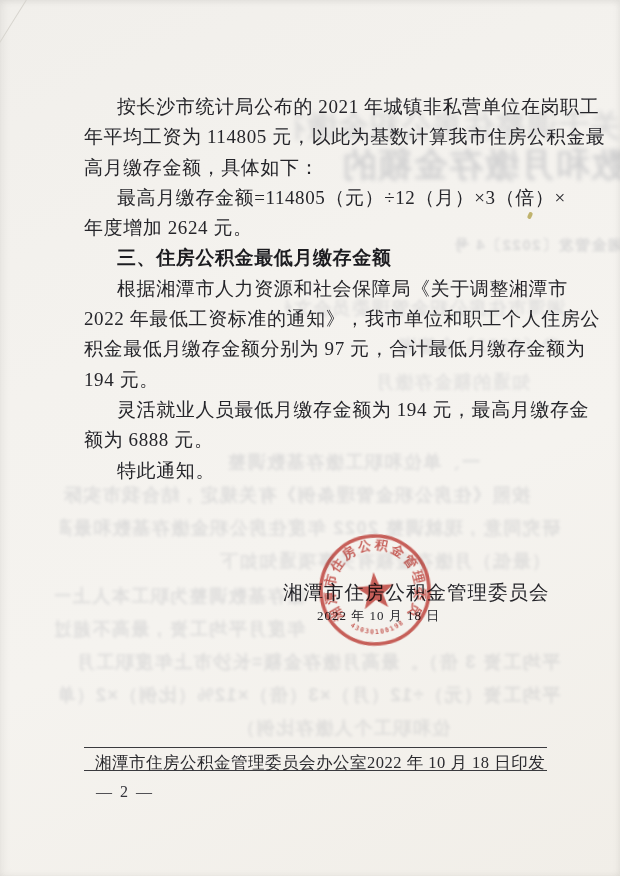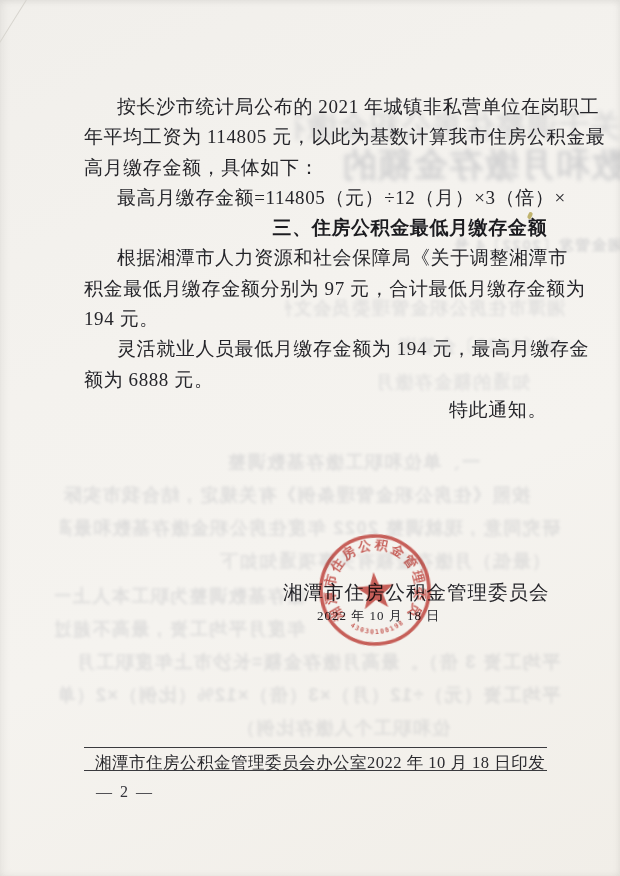--- a/index.html
+++ b/index.html
@@ -14,21 +14,21 @@
     position:absolute;transform:scaleX(-1);filter:blur(1.4px);
     color:rgb(75,82,100);font-weight:700;white-space:nowrap;overflow:hidden;
     font-family:"Liberation Sans","DejaVu Sans",sans-serif;letter-spacing:1.5px;
   }
   
   .doc-body{
     position:absolute;left:84px;top:92px;width:463px;
     font-size:19px;line-height:30.3px;color:#25252a;letter-spacing:.6px;
   }
   .line{height:30.3px;white-space:nowrap;}
-  .indent{text-indent:33px;text-align:right;}
+  .indent{text-indent:33px;}
   .fill{text-align:justify;text-align-last:justify;}
   .heading{font-family:"Liberation Sans","DejaVu Sans",sans-serif;font-weight:700;color:#1c1c20;}
   .sig-org{position:absolute;left:283px;top:579px;font-size:19.5px;letter-spacing:1px;color:#25252a;white-space:nowrap;}
   .sig-date{position:absolute;left:317px;top:607px;font-size:13px;letter-spacing:1px;color:#25252a;white-space:nowrap;}
   
   .seal{position:absolute;left:309px;top:524px;width:132px;height:132px;
         mix-blend-mode:multiply;opacity:.82;filter:blur(.4px);transform:rotate(-5deg);}
   
   .footer-bar{
     position:absolute;left:84px;top:747px;width:463px;height:24px;
@@ -65,22 +65,24 @@
     <div class="ghost" style="left:60px;top:650px;width:500px;font-size:18px;opacity:.13;">平均工资 3 倍）。最高月缴存金额=长沙市上年度职工月</div>
     <div class="ghost" style="left:60px;top:683px;width:500px;font-size:18px;opacity:.13;">平均工资（元）÷12（月）×3（倍）×12%（比例）×2（单</div>
     <div class="ghost" style="left:150px;top:716px;width:300px;font-size:18px;opacity:.12;">位和职工个人缴存比例）</div>
   </div>
 
   <div class="doc-body">
     <div class="line indent fill">按长沙市统计局公布的 2021 年城镇非私营单位在岗职工</div>
     <div class="line fill">年平均工资为 114805 元，以此为基数计算我市住房公积金最</div>
     <div class="line">高月缴存金额，具体如下：</div>
     <div class="line indent fill">最高月缴存金额=114805（元）÷12（月）×3（倍）×</div>
+    <div class="line">年度增加 2624 元。</div>
     <div class="line indent heading">三、住房公积金最低月缴存金额</div>
     <div class="line indent fill">根据湘潭市人力资源和社会保障局《关于调整湘潭市</div>
+    <div class="line fill">2022 年最低工资标准的通知》，我市单位和职工个人住房公</div>
     <div class="line fill">积金最低月缴存金额分别为 97 元，合计最低月缴存金额为</div>
     <div class="line">194 元。</div>
     <div class="line indent fill">灵活就业人员最低月缴存金额为 194 元，最高月缴存金</div>
     <div class="line">额为 6888 元。</div>
     <div class="line indent">特此通知。</div>
   </div>
 
   <div class="sig-org">湘潭市住房公积金管理委员会</div>
   <div class="sig-date">2022 年 10 月 18 日</div>
 

